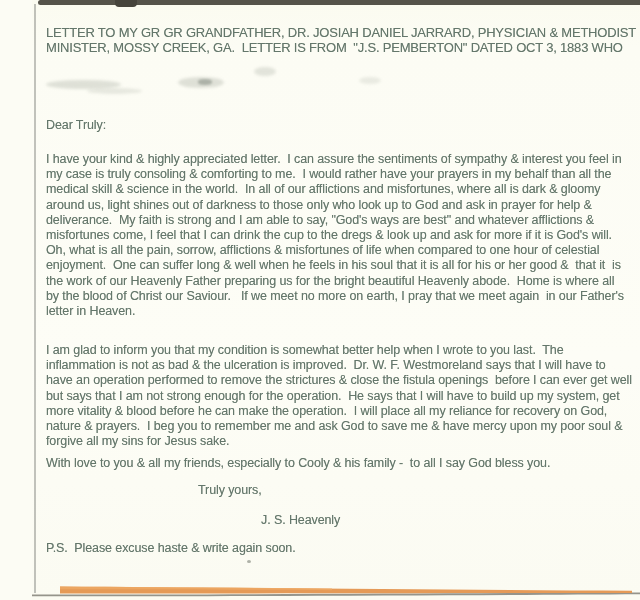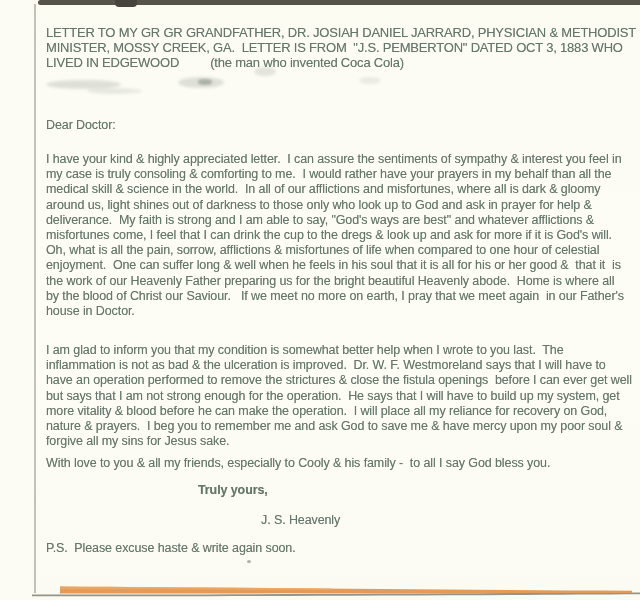--- a/index.html
+++ b/index.html
@@ -15,21 +15,21 @@
   }
   .txt{color:#64776b;text-shadow:0 0 0.6px rgba(100,119,107,0.55);}
   .line{white-space:pre;}
   .header{position:absolute;left:14px;top:25px;font-size:13px;letter-spacing:-0.2px;line-height:15px;}
   .hdr-note{margin-left:31px;}
   .salutation{position:absolute;left:14px;top:118px;font-size:12.5px;letter-spacing:-0.1px;line-height:15px;}
   .para{position:absolute;left:14px;font-size:12.5px;letter-spacing:-0.1px;line-height:15.2px;}
   .p1{top:152px;}
   .p2{top:343px;}
   .p3{top:456px;}
-  .closing{position:absolute;left:166px;top:483px;font-size:12.5px;letter-spacing:-0.1px;font-weight:bold;}
+  .closing{position:absolute;left:166px;top:483px;font-size:12.5px;letter-spacing:-0.1px;}
   .signature{position:absolute;left:229px;top:513px;font-size:12.5px;letter-spacing:-0.1px;}
   .postscript{position:absolute;left:14px;top:541px;font-size:12.5px;letter-spacing:-0.1px;}
 
   
   .top-band{position:absolute;left:6px;top:0;width:634px;height:5px;background:#55534a;border-radius:3px 0 0 3px;}
   .top-band-blob{position:absolute;left:83px;top:0;width:22px;height:7px;background:#46443c;filter:blur(0.7px);border-radius:0 0 4px 4px;}
   .left-edge{position:absolute;left:2px;top:4px;width:2px;height:589px;background:rgba(134,136,129,0.5);}
   .smudge{position:absolute;background:#a8ada1;opacity:.35;filter:blur(1.5px);border-radius:50%;}
   .smudge-dark{position:absolute;background:#7d857b;opacity:.5;filter:blur(1px);border-radius:40%;}
   .speck{position:absolute;left:215px;top:560px;width:4px;height:3px;background:#8d9288;border-radius:50%;opacity:.7;}
@@ -40,44 +40,43 @@
 
 <div class="scan-page">
 
   <div class="top-band"></div>
   <div class="top-band-blob"></div>
   <div class="left-edge"></div>
 
   <div class="header txt">
     <div class="line">LETTER TO MY GR GR GRANDFATHER, DR. JOSIAH DANIEL JARRARD, PHYSICIAN &amp; METHODIST</div>
     <div class="line">MINISTER, MOSSY CREEK, GA.  LETTER IS FROM  "J.S. PEMBERTON" DATED OCT 3, 1883 WHO</div>
-    <div class="line"><span>LIVED IN EDGEWOOD</span><span class="hdr-note">(the man who invented Coca Cola)</span></div>
   </div>
 
   <div class="smudge" style="left:14px;top:80px;width:75px;height:9px;"></div>
   <div class="smudge" style="left:55px;top:88px;width:55px;height:6px;opacity:.25;"></div>
   <div class="smudge" style="left:146px;top:77px;width:46px;height:11px;"></div>
   <div class="smudge-dark" style="left:166px;top:79px;width:14px;height:6px;"></div>
   <div class="smudge" style="left:222px;top:67px;width:22px;height:9px;opacity:.3;"></div>
   <div class="smudge" style="left:327px;top:77px;width:22px;height:7px;opacity:.22;"></div>
 
-  <div class="salutation txt line">Dear Doctor:</div>
+  <div class="salutation txt line">Dear Truly:</div>
 
   <div class="para p1 txt">
     <div class="line">I have your kind &amp; highly appreciated letter.  I can assure the sentiments of sympathy &amp; interest you feel in</div>
     <div class="line">my case is truly consoling &amp; comforting to me.  I would rather have your prayers in my behalf than all the</div>
     <div class="line">medical skill &amp; science in the world.  In all of our afflictions and misfortunes, where all is dark &amp; gloomy</div>
     <div class="line">around us, light shines out of darkness to those only who look up to God and ask in prayer for help &amp;</div>
     <div class="line">deliverance.  My faith is strong and I am able to say, "God's ways are best" and whatever afflictions &amp;</div>
     <div class="line">misfortunes come, I feel that I can drink the cup to the dregs &amp; look up and ask for more if it is God's will.</div>
     <div class="line">Oh, what is all the pain, sorrow, afflictions &amp; misfortunes of life when compared to one hour of celestial</div>
     <div class="line">enjoyment.  One can suffer long &amp; well when he feels in his soul that it is all for his or her good &amp;  that it  is</div>
     <div class="line">the work of our Heavenly Father preparing us for the bright beautiful Heavenly abode.  Home is where all</div>
     <div class="line">by the blood of Christ our Saviour.   If we meet no more on earth, I pray that we meet again  in our Father's</div>
-    <div class="line">house in Doctor.</div>
+    <div class="line">letter in Heaven.</div>
   </div>
 
   <div class="para p2 txt">
     <div class="line">I am glad to inform you that my condition is somewhat better help when I wrote to you last.  The</div>
     <div class="line">inflammation is not as bad &amp; the ulceration is improved.  Dr. W. F. Westmoreland says that I will have to</div>
     <div class="line">have an operation performed to remove the strictures &amp; close the fistula openings  before I can ever get well</div>
     <div class="line">but says that I am not strong enough for the operation.  He says that I will have to build up my system, get</div>
     <div class="line">more vitality &amp; blood before he can make the operation.  I will place all my reliance for recovery on God,</div>
     <div class="line">nature &amp; prayers.  I beg you to remember me and ask God to save me &amp; have mercy upon my poor soul &amp;</div>
     <div class="line">forgive all my sins for Jesus sake.</div>

